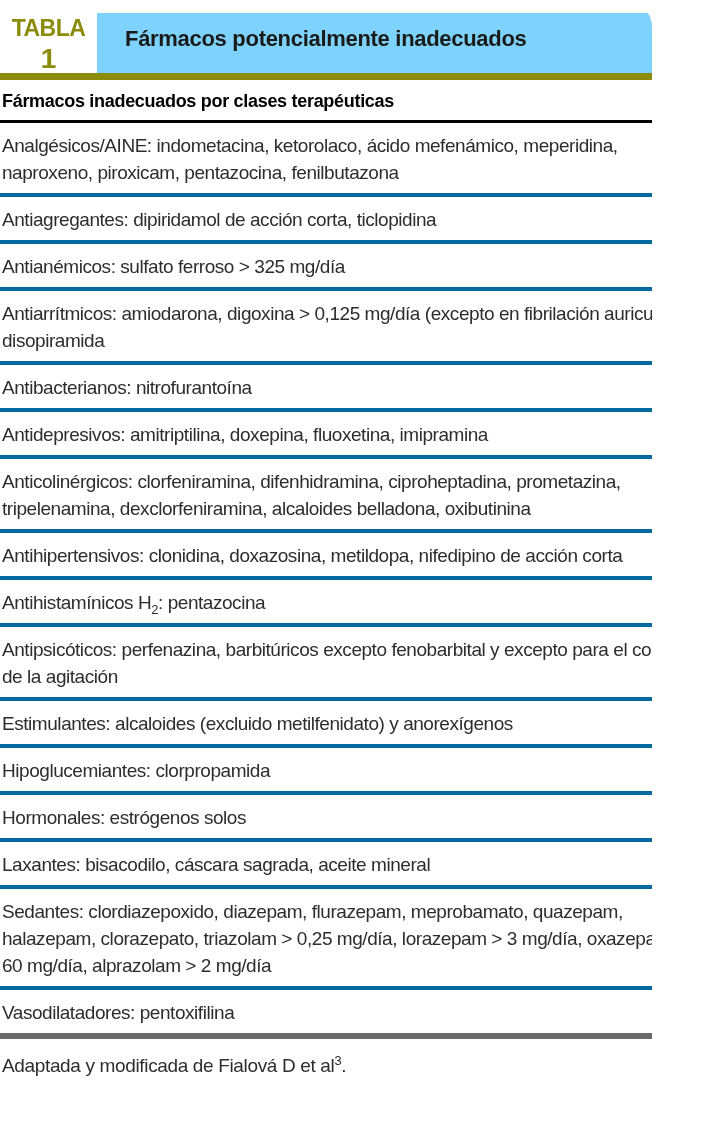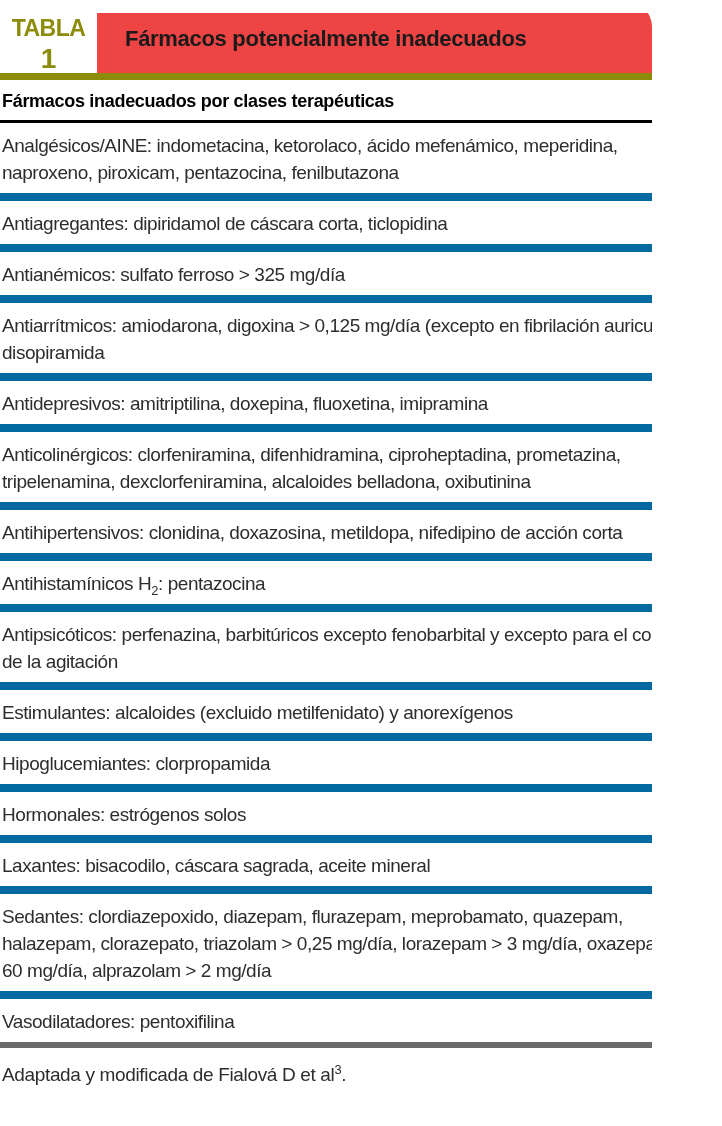--- a/index.html
+++ b/index.html
@@ -28,21 +28,21 @@
     text-align: center;
     color: #8c8c0a;
     font-weight: bold;
     padding-top: 1px;
     line-height: 1;
   }
   .table-label .word { font-size: 23px; letter-spacing: -0.5px; margin-top: 3px; }
   .table-label .num  { font-size: 28px; margin-top: 5px; }
   .title-box {
     flex: 1;
-    background: #ef4444;
+    background: #7dd3fc;
     padding: 13px 8px 10px 28px;
     box-sizing: border-box;
   }
   .title-box .tline {
     font-size: 22px;
     font-weight: bold;
     line-height: 26px;
     color: #1a1a1a;
     letter-spacing: -0.3px;
   }
@@ -60,21 +60,21 @@
   .section-rule { width: 705px; height: 3px; background: #000000; margin-top: 9px; }
 
   
   .rows { width: 705px; }
   .row {
     font-size: 19px;
     line-height: 27px;
     letter-spacing: -0.45px;
     color: #2d2d2d;
     padding: 9px 0 7px 2px;
-    border-bottom: 8px solid #0369a1;
+    border-bottom: 4px solid #0369a1;
   }
   .row:last-child { border-bottom: none; }
   .row sub { font-size: 0.68em; line-height: 0; }
   .row sup, .footnote sup { font-size: 0.68em; line-height: 0; }
 
   .footer-rule { width: 705px; height: 6px; background: #6a6a6a; }
 
   .footnote {
     font-size: 19px;
     line-height: 27px;
@@ -100,23 +100,24 @@
       </div>
     </div>
 
     <div class="accent-rule"></div>
 
     <div class="section-header">Fármacos inadecuados por clases terapéuticas</div>
     <div class="section-rule"></div>
 
     <div class="rows">
         <div class="row"><span>Analgésicos/AINE: indometacina, ketorolaco, ácido mefenámico, meperidina, naproxeno, piroxicam, pentazocina, fenilbutazona</span></div>
-        <div class="row"><span>Antiagregantes: dipiridamol de cáscara corta, ticlopidina</span></div>
+        <div class="row"><span>Antiagregantes: dipiridamol de acción corta, ticlopidina</span></div>
         <div class="row"><span>Antianémicos: sulfato ferroso &gt; 325 mg/día</span></div>
         <div class="row"><span>Antiarrítmicos: amiodarona, digoxina &gt; 0,125 mg/día (excepto en fibrilación auricular), disopiramida</span></div>
+        <div class="row"><span>Antibacterianos: nitrofurantoína</span></div>
         <div class="row"><span>Antidepresivos: amitriptilina, doxepina, fluoxetina, imipramina</span></div>
         <div class="row"><span>Anticolinérgicos: clorfeniramina, difenhidramina, ciproheptadina, prometazina, tripelenamina, dexclorfeniramina, alcaloides belladona, oxibutinina</span></div>
         <div class="row"><span>Antihipertensivos: clonidina, doxazosina, metildopa, nifedipino de acción corta</span></div>
         <div class="row"><span>Antihistamínicos H</span><sub>2</sub><span>: pentazocina</span></div>
         <div class="row"><span>Antipsicóticos: perfenazina, barbitúricos excepto fenobarbital y excepto para el control de la agitación</span></div>
         <div class="row"><span>Estimulantes: alcaloides (excluido metilfenidato) y anorexígenos</span></div>
         <div class="row"><span>Hipoglucemiantes: clorpropamida</span></div>
         <div class="row"><span>Hormonales: estrógenos solos</span></div>
         <div class="row"><span>Laxantes: bisacodilo, cáscara sagrada, aceite mineral</span></div>
         <div class="row"><span>Sedantes: clordiazepoxido, diazepam, flurazepam, meprobamato, quazepam, halazepam, clorazepato, triazolam &gt; 0,25 mg/día, lorazepam &gt; 3 mg/día, oxazepam &gt; 60 mg/día, alprazolam &gt; 2 mg/día</span></div>

